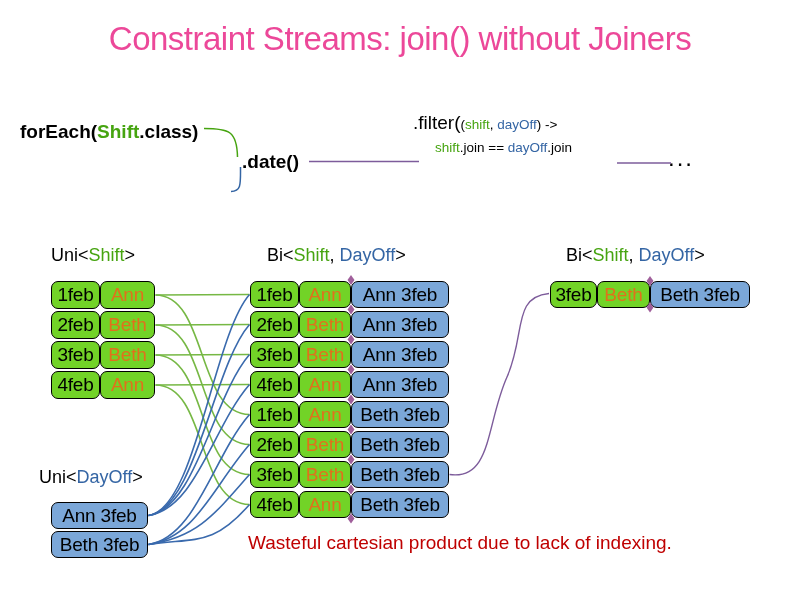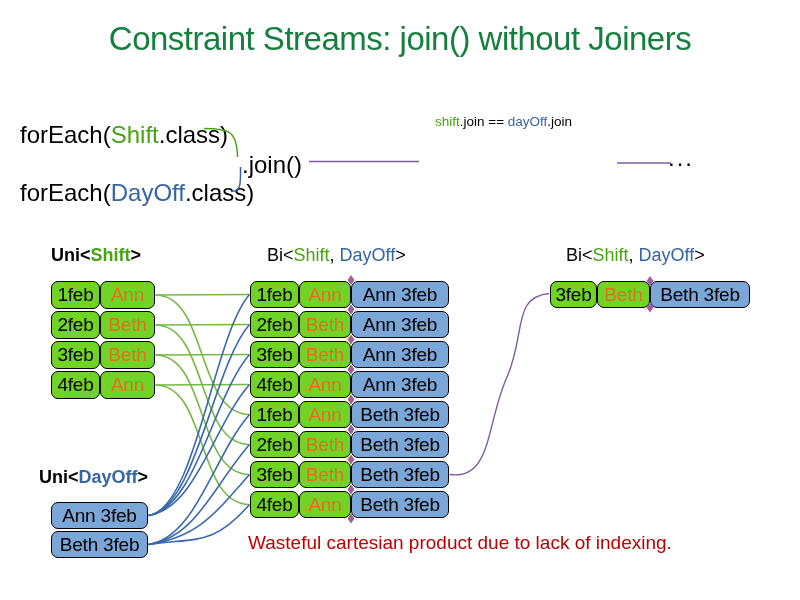--- a/index.html
+++ b/index.html
@@ -1,23 +1,23 @@
 <!DOCTYPE html>
 <html style="--shift-fill: #72d327; --dayoff-fill: #7ba7d8; --shift-text: #46a410; --dayoff-text: #3465a4; --employee-text: #e0711c; --line-green: #76b844; --line-blue: #3a6aad; --line-purple: #7d5c9b; --diamond: #a05f9b; --warning-red: #bf0000;"><head>
 <meta charset="utf-8">
 <style>
   html,body{margin:0;padding:0;background:#fff;}
   .slide{
     position:relative;width:800px;height:600px;background:#ffffff;overflow:hidden;
     font-family:"Liberation Sans",sans-serif;color:#000;
   }
   .title{position:absolute;left:0;top:20px;width:800px;text-align:center;
-         font-size:33px;letter-spacing:-0.5px;color:#15803d;white-space:nowrap;}
+         font-size:33px;letter-spacing:-0.5px;color:#ec4899;white-space:nowrap;}
   .subtitle{position:absolute;left:0;top:67px;width:800px;text-align:center;font-size:14px;color:#111;}
-  .code{position:absolute;font-size:24px;white-space:nowrap;}
+  .code{position:absolute;font-size:19px;white-space:nowrap;font-weight:bold;}
   .filter-block{position:absolute;left:413px;top:112px;font-size:13.5px;white-space:nowrap;}
   .f-line1{height:26px;}
   .big{font-size:19px;}
   .f-line{margin-left:22px;line-height:19px;}
   .f-line4{margin-left:49px;margin-top:3px;line-height:20px;}
   .ellipsis{position:absolute;left:668px;top:144px;font-size:24px;letter-spacing:2px;color:#000;}
   .col-label{position:absolute;font-size:18px;white-space:nowrap;}
   .seg-k{color:#000;}
   .seg-g{color:var(--shift-text);}
   .seg-b{color:var(--dayoff-text);}
@@ -69,33 +69,33 @@
       <polygon points="351,454.5 354.5,459.5 351,464.5 347.5,459.5" fill="#a05f9b"></polygon>
       <polygon points="351,484.5 354.5,489.5 351,494.5 347.5,489.5" fill="#a05f9b"></polygon>
       <polygon points="351,513.5 354.5,518.5 351,523.5 347.5,518.5" fill="#a05f9b"></polygon>
       <polygon points="650,276 653.5,281 650,286 646.5,281" fill="#a05f9b"></polygon>
       <polygon points="650,302.5 653.5,307.5 650,312.5 646.5,307.5" fill="#a05f9b"></polygon>
     </svg>
 
   <div class="title">Constraint Streams: join() without Joiners</div>
 
   <div class="code" style="left:20px;top:121px;"><span class="seg-k">forEach(</span><span class="seg-g">Shift</span><span class="seg-k">.class)</span></div>
-  <div class="code" style="left:20px;top:179px;"><span class="seg-k">forEach(</span><span class="seg-b">DayOff</span><span class="seg-k">.class)</span></div>
-  <div class="code" style="left:242px;top:151px;">.join()</div>
+  <div class="code" style="left:242px;top:151px;">.date()</div>
 
   <div class="filter-block">
+    <div class="f-line1"><span class="big">.filter(</span><span><span class="seg-k">(</span><span class="seg-g">shift</span><span class="seg-k">, </span><span class="seg-b">dayOff</span><span class="seg-k">) -&gt;</span></span></div>
     <div class="f-line"><span class="seg-g">shift</span><span class="seg-k">.join == </span><span class="seg-b">dayOff</span><span class="seg-k">.join</span></div>
   </div>
 
   <div class="ellipsis">...</div>
 
-  <div class="col-label" style="left:51px;top:245px;font-weight:bold;"><span class="seg-k">Uni&lt;</span><span class="seg-g">Shift</span><span class="seg-k">&gt;</span></div>
+  <div class="col-label" style="left:51px;top:245px;"><span class="seg-k">Uni&lt;</span><span class="seg-g">Shift</span><span class="seg-k">&gt;</span></div>
   <div class="col-label" style="left:267px;top:245px;"><span class="seg-k">Bi&lt;</span><span class="seg-g">Shift</span><span class="seg-k">, </span><span class="seg-b">DayOff</span><span class="seg-k">&gt;</span></div>
   <div class="col-label" style="left:566px;top:245px;"><span class="seg-k">Bi&lt;</span><span class="seg-g">Shift</span><span class="seg-k">, </span><span class="seg-b">DayOff</span><span class="seg-k">&gt;</span></div>
-  <div class="col-label" style="left:39px;top:467px;font-weight:bold;"><span class="seg-k">Uni&lt;</span><span class="seg-b">DayOff</span><span class="seg-k">&gt;</span></div>
+  <div class="col-label" style="left:39px;top:467px;"><span class="seg-k">Uni&lt;</span><span class="seg-b">DayOff</span><span class="seg-k">&gt;</span></div>
 
   <div id="uni-shift-rows">
       <div class="row" style="left: 51px; top: 281px;">
         <div class="cell c-green t-black" style="width: 49px; height: 28px;">1feb</div>
         <div class="cell c-green t-orange" style="width: 55px; height: 28px;">Ann</div>
       </div>
       <div class="row" style="left: 51px; top: 311px;">
         <div class="cell c-green t-black" style="width: 49px; height: 28px;">2feb</div>
         <div class="cell c-green t-orange" style="width: 55px; height: 28px;">Beth</div>
       </div>

